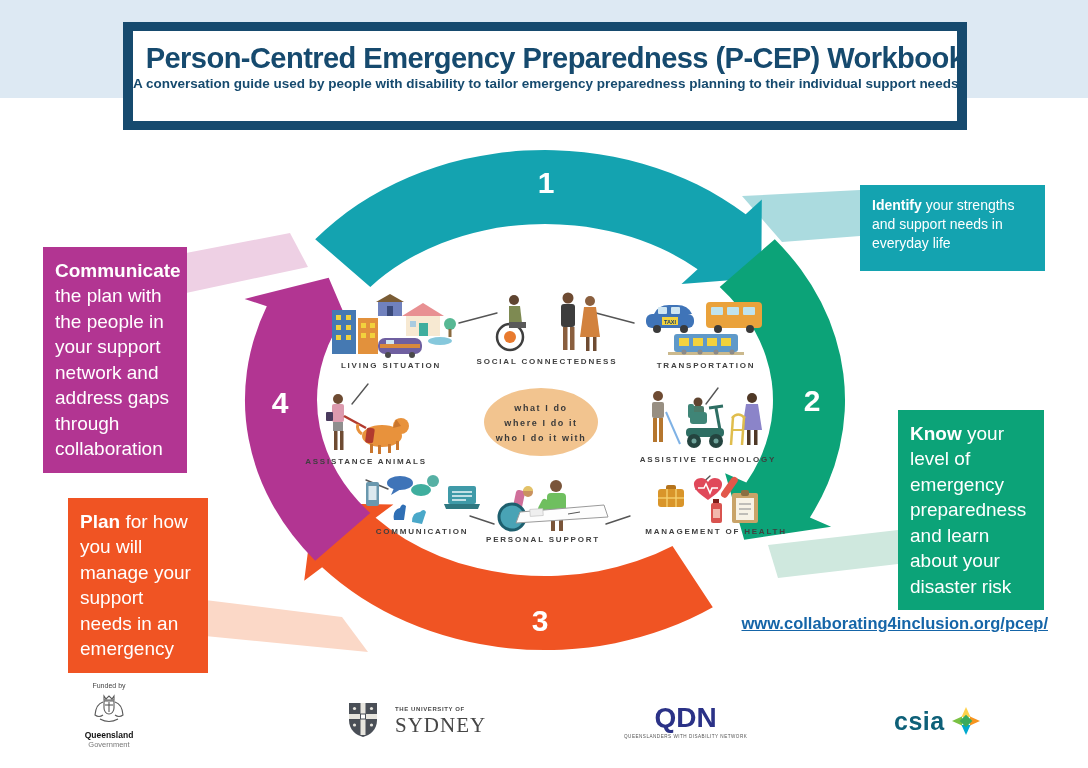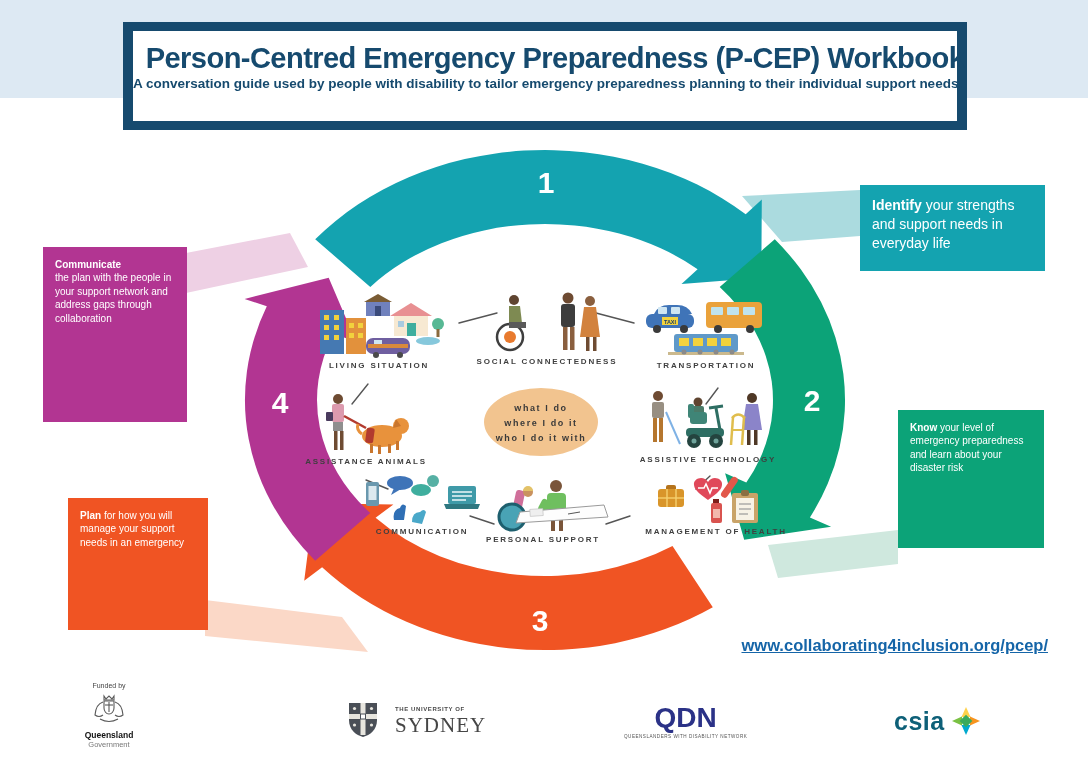--- a/index.html
+++ b/index.html
@@ -7,33 +7,33 @@
           font-family:"Liberation Sans","DejaVu Sans",sans-serif;}
   .top-band{position:absolute;left:0;top:0;width:1088px;height:98px;background:#dde9f3;}
   .header-frame{position:absolute;left:123px;top:22px;width:844px;height:108px;background:#164a6e;z-index:3;}
   .header-inner{position:absolute;left:10px;top:9px;right:10px;bottom:9px;background:#fff;text-align:center;}
   .title{margin-top:10px;font-size:30px;font-weight:bold;color:#164a6e;letter-spacing:-0.6px;
          display:inline-block;transform:scaleX(.97);white-space:nowrap;}
   .subtitle{font-size:13.5px;font-weight:bold;color:#164a6e;margin-top:1px;white-space:nowrap;}
   #arrows-svg{position:absolute;left:0;top:0;z-index:1;}
   .arrow-num{position:absolute;z-index:2;width:32px;text-align:center;color:#fff;
              font-size:30px;font-weight:bold;}
-  .callout{position:absolute;z-index:2;color:#fff;font-size:10px;line-height:1.34;
+  .callout{position:absolute;z-index:2;color:#fff;font-size:19px;line-height:1.34;
            padding:11px 12px;box-sizing:border-box;}
   .callout .kw{font-weight:bold;}
   .callout .kw-block{display:block;}
   .callout.big{font-size:14px;}
   .cat{position:absolute;z-index:2;text-align:center;}
   .cat svg{display:block;margin:0 auto;}
   .cat-label{position:absolute;top:100%;margin-top:3px;left:-90px;right:-90px;text-align:center;
              font-size:8px;font-weight:600;letter-spacing:1.8px;color:#3f3f3f;white-space:nowrap;}
   .oval{position:absolute;z-index:2;left:484px;top:388px;width:114px;height:68px;border-radius:50%;
         text-align:center;box-sizing:border-box;padding-top:13px;font-size:9px;font-weight:bold;
         letter-spacing:1.6px;color:#3a3a3a;line-height:1.65;}
-  .site-link{position:absolute;z-index:2;right:40px;top:636px;font-size:16.5px;font-weight:bold;
+  .site-link{position:absolute;z-index:2;right:40px;top:614px;font-size:16.5px;font-weight:bold;
              text-decoration:underline;}
   
   .logo-qld{position:absolute;left:74px;top:682px;width:70px;text-align:center;z-index:2;}
   .funded{font-size:7px;color:#444;margin-bottom:3px;}
   .qld1{font-size:8.5px;font-weight:bold;color:#111;margin-top:0;}
   .qld2{font-size:7.5px;color:#777;}
   .logo-usyd{position:absolute;left:348px;top:702px;display:flex;align-items:flex-end;gap:17px;z-index:2;}
   .usyd-small{font-size:6px;letter-spacing:.6px;color:#4a4a4a;font-weight:bold;margin-bottom:1px;}
   .usyd-big{font-family:"Liberation Serif","DejaVu Serif",serif;font-size:21px;color:#464646;letter-spacing:1px;}
   .logo-qdn{position:absolute;left:624px;top:704px;text-align:center;z-index:2;}
@@ -86,21 +86,21 @@
   <div class="callout" style="left: 898px; top: 410px; width: 146px; min-height: 138px; background: rgb(12, 163, 120);">
     <span class="kw">Know</span><span> your level of emergency preparedness and learn about your disaster risk</span>
   </div>
   <div class="callout" style="left: 68px; top: 498px; width: 140px; min-height: 132px; background: rgb(240, 84, 35);">
     <span class="kw">Plan</span><span> for how you will manage your support needs in an emergency</span>
   </div>
   <div class="callout" style="left: 43px; top: 247px; width: 144px; min-height: 175px; background: rgb(178, 53, 146);">
     <span class="kw kw-block">Communicate</span><span>the plan with the people in your support network and address gaps through collaboration</span>
   </div>
 
-  <div class="cat" style="left:314px;top:294px;width:130px;height:64px">
+  <div class="cat" style="left:326px;top:294px;width:130px;height:64px">
     <svg viewBox="0 0 130 64" width="130" height="64">
       <rect x="6" y="16" width="24" height="44" fill="#4579b2"></rect>
       <rect x="10" y="21" width="5" height="5" fill="#f2d23d"></rect>
         <rect x="20" y="21" width="5" height="5" fill="#f2d23d"></rect>
       <rect x="10" y="31" width="5" height="5" fill="#f2d23d"></rect>
         <rect x="20" y="31" width="5" height="5" fill="#f2d23d"></rect>
       <rect x="10" y="41" width="5" height="5" fill="#f2d23d"></rect>
         <rect x="20" y="41" width="5" height="5" fill="#f2d23d"></rect>
       <rect x="32" y="24" width="20" height="36" fill="#e2913c"></rect>
       <rect x="35" y="29" width="5" height="5" fill="#f2d23d"></rect>

